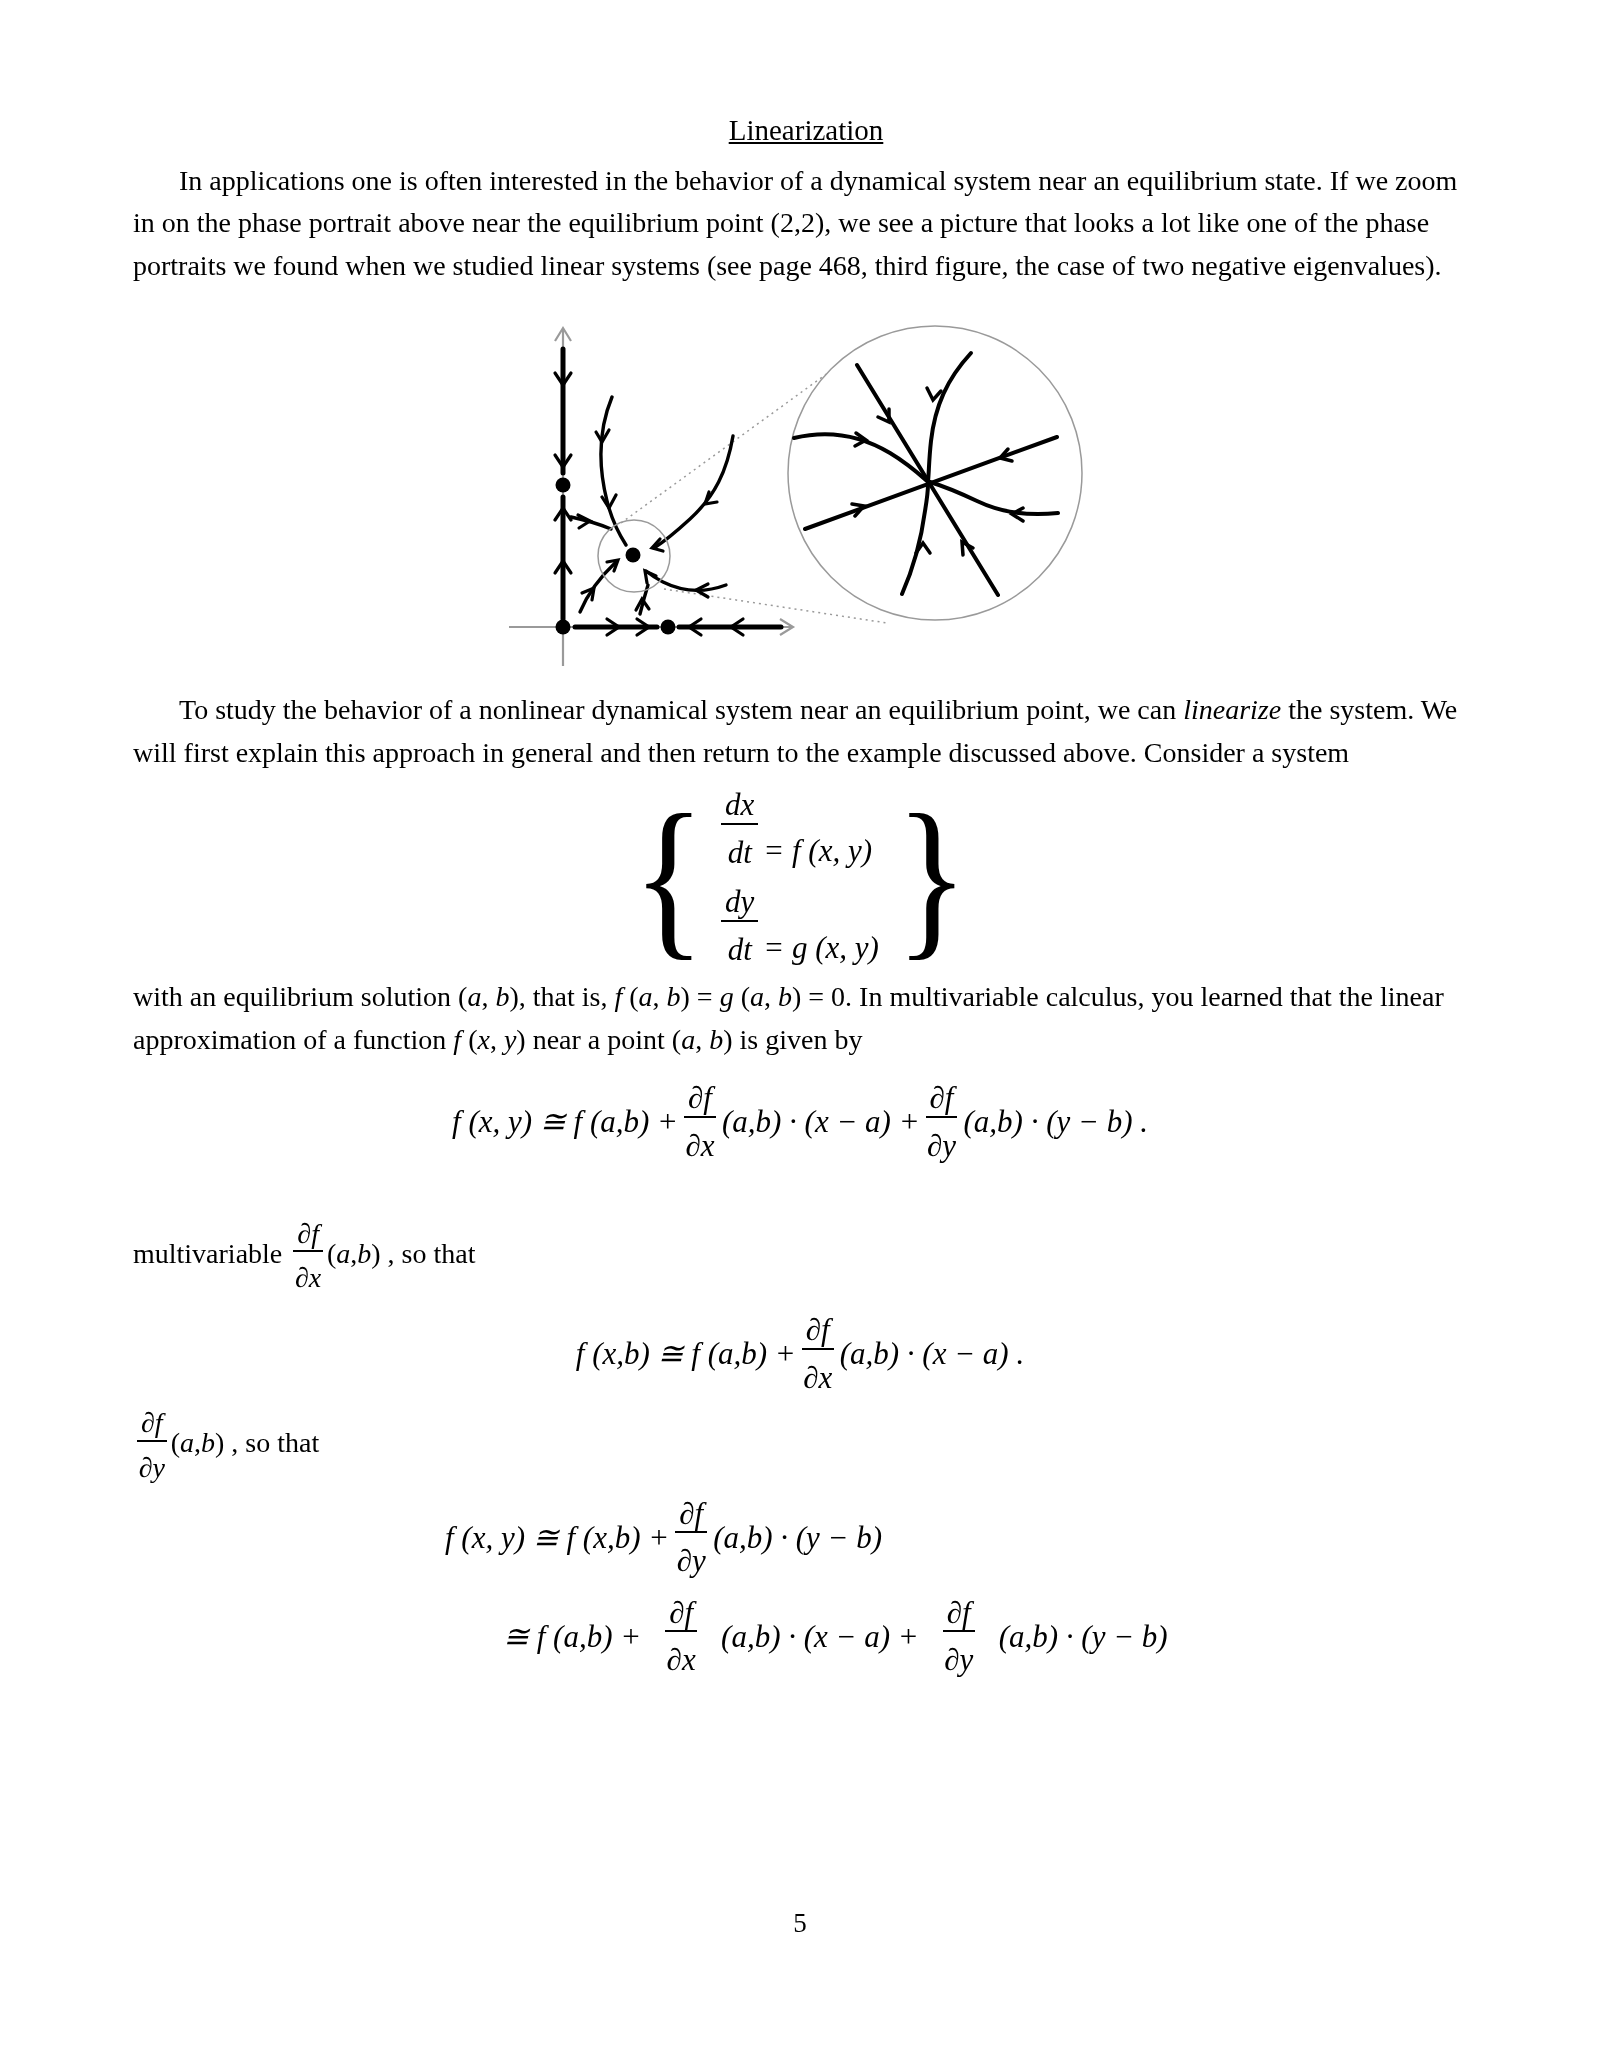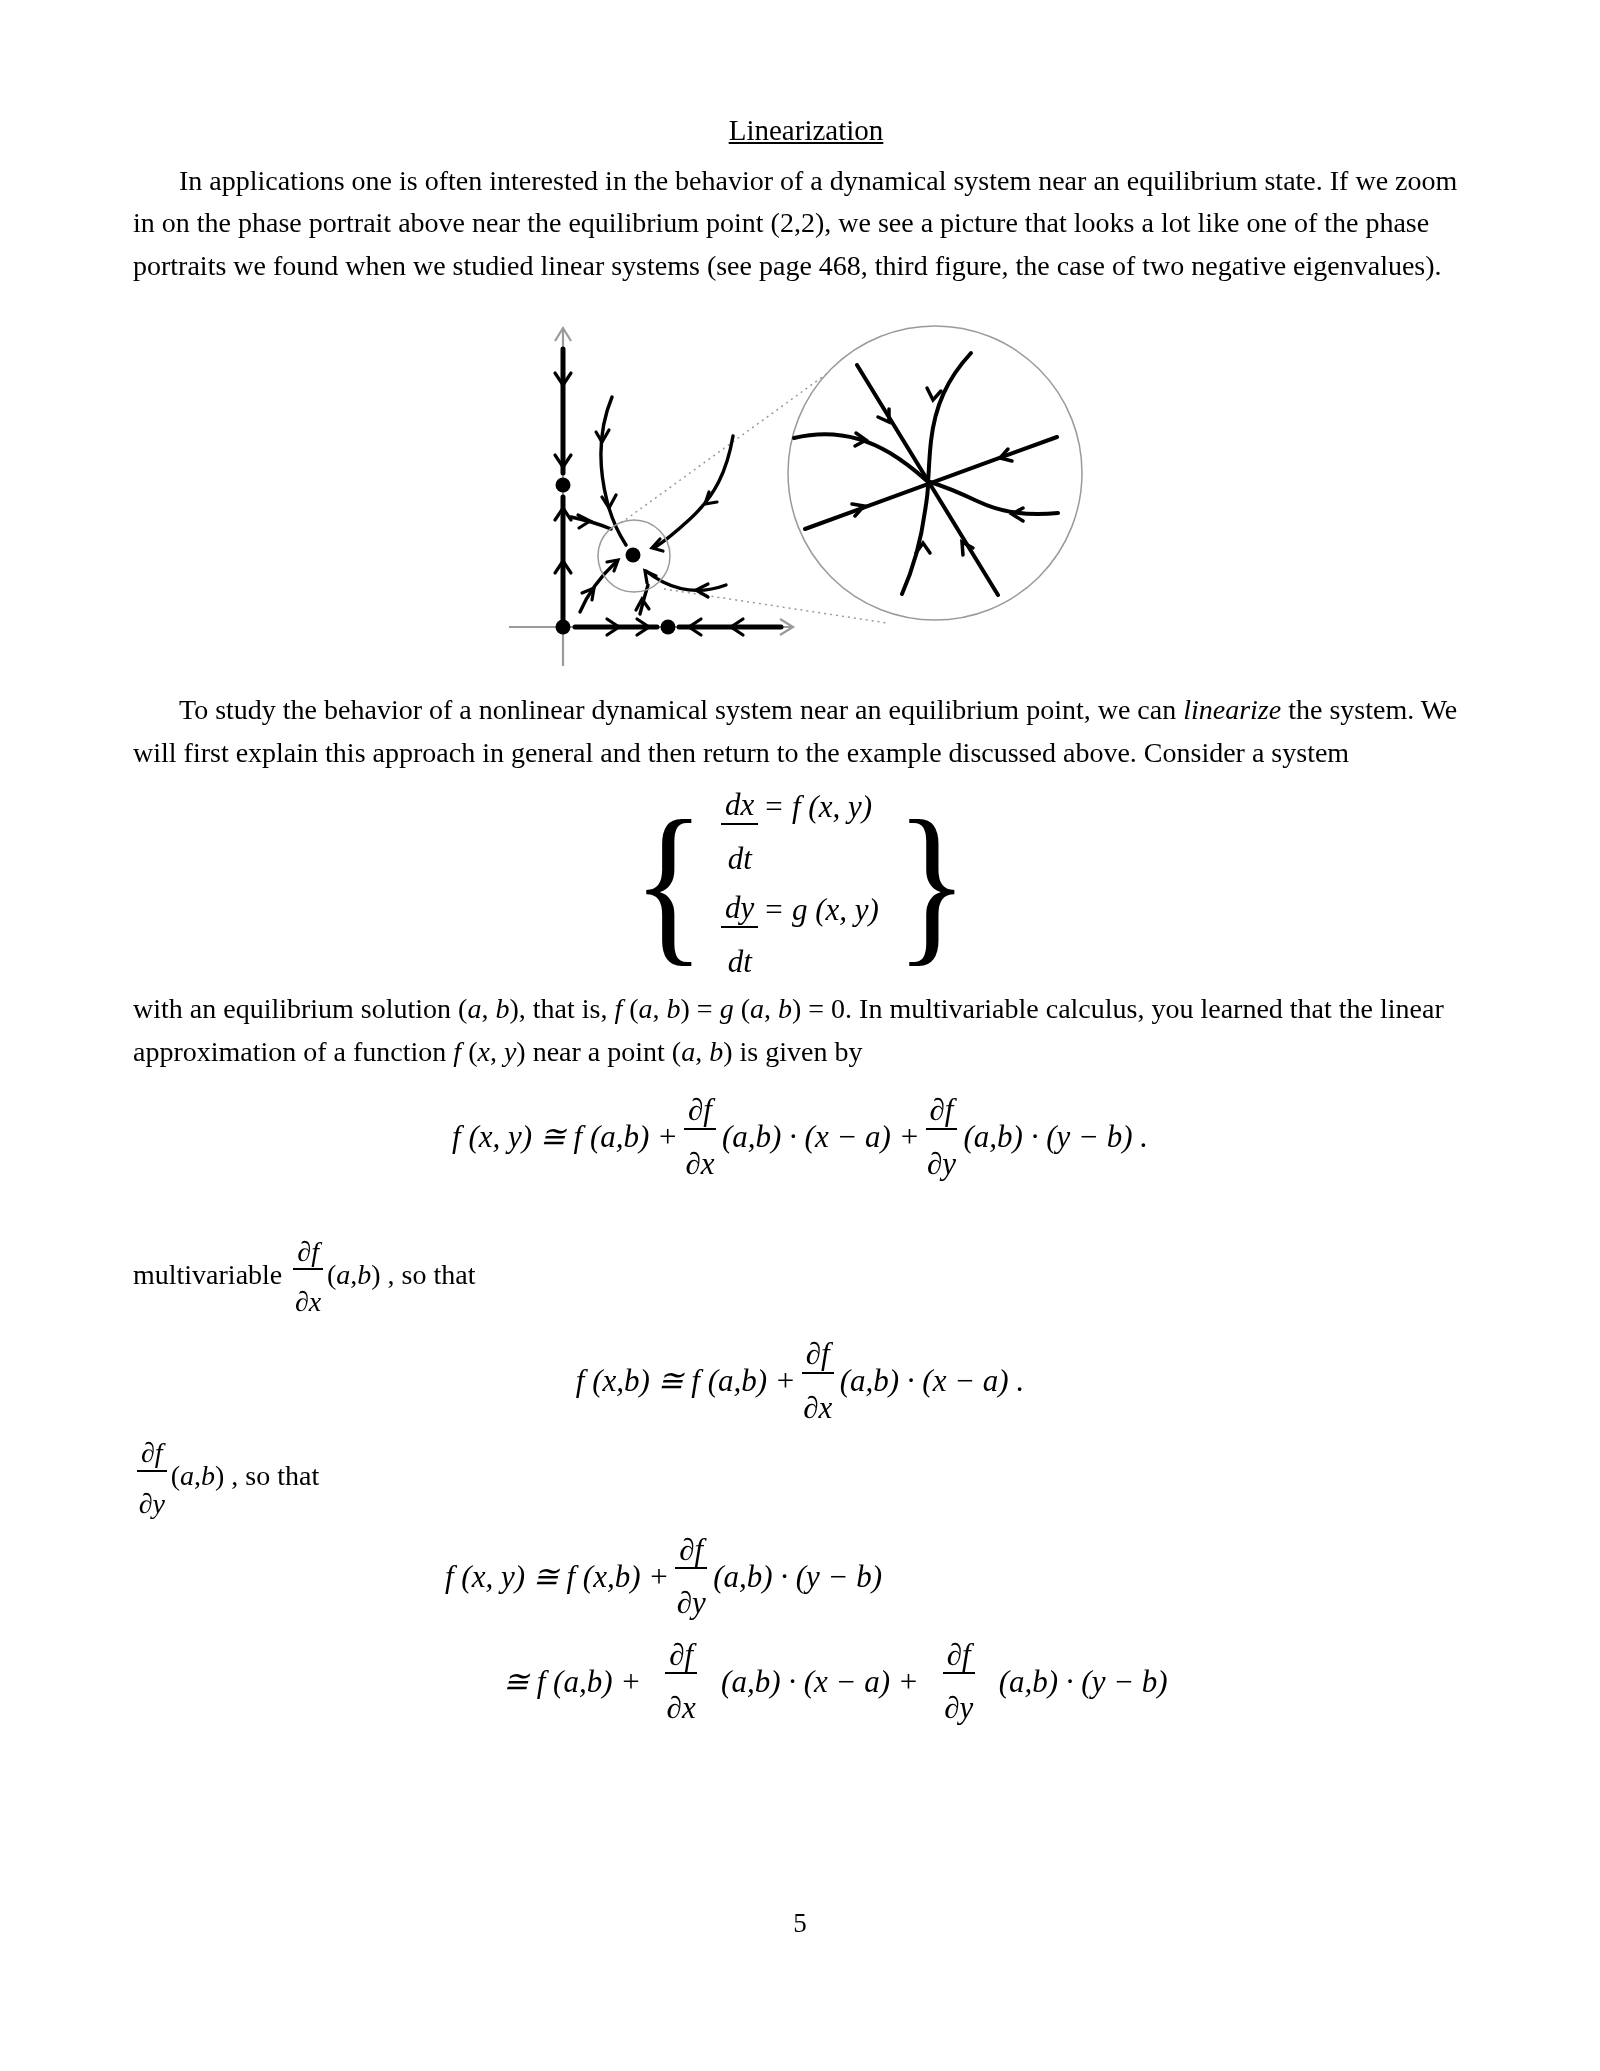--- a/index.html
+++ b/index.html
@@ -28,26 +28,26 @@
   .equation {
     display:flex; align-items:center; justify-content:center;
     gap:6px; font-size:31px; line-height:1.2;
   }
   .mi { font-style:italic; }
   .frac {
     display:inline-flex; flex-direction:column; align-items:center;
     font-style:italic; line-height:1.08; vertical-align:middle;
   }
   .frac .num { padding:0 4px 1px 4px; border-bottom:2px solid #000; }
-  .frac .den { padding-top:17px; }
+  .frac .den { padding-top:11px; }
   .inline-frac { font-size:28px; margin:0 4px; }
 
   .equation.system { margin:14px 0 10px 0; }
   .sys-col { display:flex; flex-direction:column; gap:16px; margin:0 4px; }
-  .sys-row { display:flex; align-items:flex-start; gap:5px;font-family:Liberation Serif, serif; }
+  .sys-row { display:flex; align-items:flex-end; gap:5px;font-family:Liberation Serif, serif; }
   .brace {
     font-size:178px; line-height:0.82; font-weight:normal;
     font-family:"Liberation Serif",serif; transform:scaleX(0.85);
   }
 
   .equation.display { margin:20px 0 14px 0; }
   .eq4 { justify-content:flex-start; }
   .eq4.l1 { margin:14px 0 0 312px; }
   .eq4.l2 { margin:18px 0 0 370px;gap:24px; }
 

